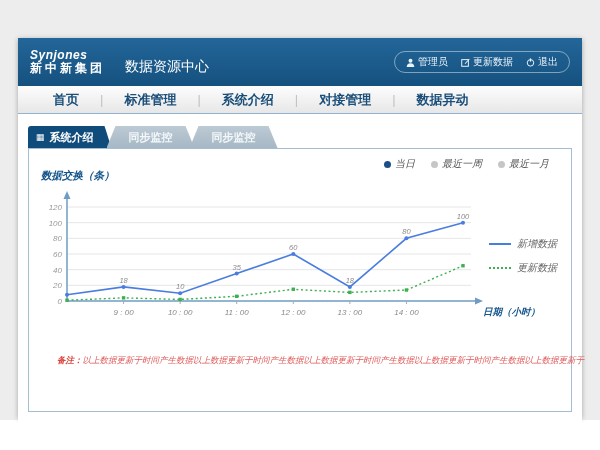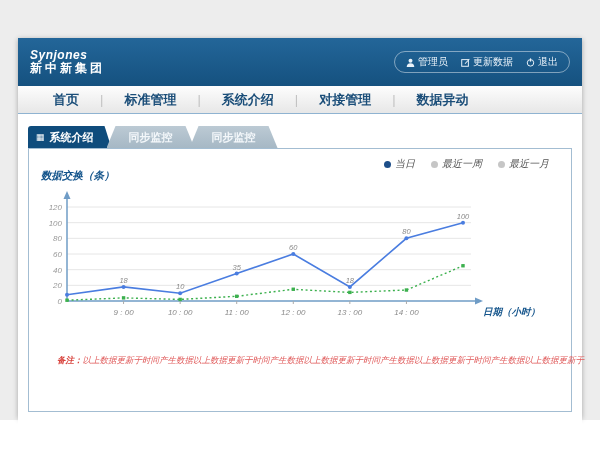--- a/index.html
+++ b/index.html
@@ -57,20 +57,21 @@
 
 <div class="stage">
   <div class="backdrop"></div>
   <div class="window">
 
     <header class="hdr">
       <div class="logo">
         <span class="logo-en">Synjones</span>
         <span class="logo-cn">新中新集团</span>
       </div>
+      <div class="app-title">数据资源中心</div>
       <div class="user-pill">
         <span class="u-item">
           <span>
             <svg width="9" height="9" viewBox="0 0 10 10">
                 <circle cx="5" cy="3" r="2.2" fill="#eaf2f9"></circle>
                 <path d="M0.8 10 Q0.8 5.8 5 5.8 Q9.2 5.8 9.2 10 Z" fill="#eaf2f9"></path>
               </svg>
           </span>
           <span>管理员</span>
         </span>
@@ -183,20 +184,30 @@
             <path d="M36.0 111.2 L92.6 108.9 L149.1 110.4 L205.7 107.3 L262.3 100.3 L318.9 103.4 L375.4 101.0 L432.0 76.8" fill="none" stroke="#3cb04e" stroke-width="1.4" stroke-dasharray="2 2.6"></path>
             <rect x="34.3" y="109.51666666666667" width="3.4" height="3.4" fill="#3cb04e"></rect>
             <rect x="90.87142857142857" y="107.16666666666666" width="3.4" height="3.4" fill="#3cb04e"></rect>
             <rect x="147.44285714285715" y="108.73333333333333" width="3.4" height="3.4" fill="#3cb04e"></rect>
             <rect x="204.01428571428573" y="105.6" width="3.4" height="3.4" fill="#3cb04e"></rect>
             <rect x="260.5857142857143" y="98.55" width="3.4" height="3.4" fill="#3cb04e"></rect>
             <rect x="317.15714285714284" y="101.68333333333332" width="3.4" height="3.4" fill="#3cb04e"></rect>
             <rect x="373.72857142857146" y="99.33333333333333" width="3.4" height="3.4" fill="#3cb04e"></rect>
             <rect x="430.3" y="75.05" width="3.4" height="3.4" fill="#3cb04e"></rect>
           </svg>
+        <div class="legend" id="chart-legend">
+            <span class="lg-row">
+              <span class="lg-line" style="border-top: 2px solid rgb(74, 125, 224);"></span>
+              <span>新增数据</span>
+            </span>
+            <span class="lg-row">
+              <span class="lg-line" style="border-top: 2px dotted rgb(60, 176, 78);"></span>
+              <span>更新数据</span>
+            </span>
+          </div>
         <div class="note">
           <span class="note-label">备注：</span><span>以上数据更新于时间产生数据以上数据更新于时间产生数据以上数据更新于时间产生数据以上数据更新于时间产生数据以上数据更新于</span>
         </div>
       </div>
     </div>
 
   </div>
 </div>
 
 </body></html>

